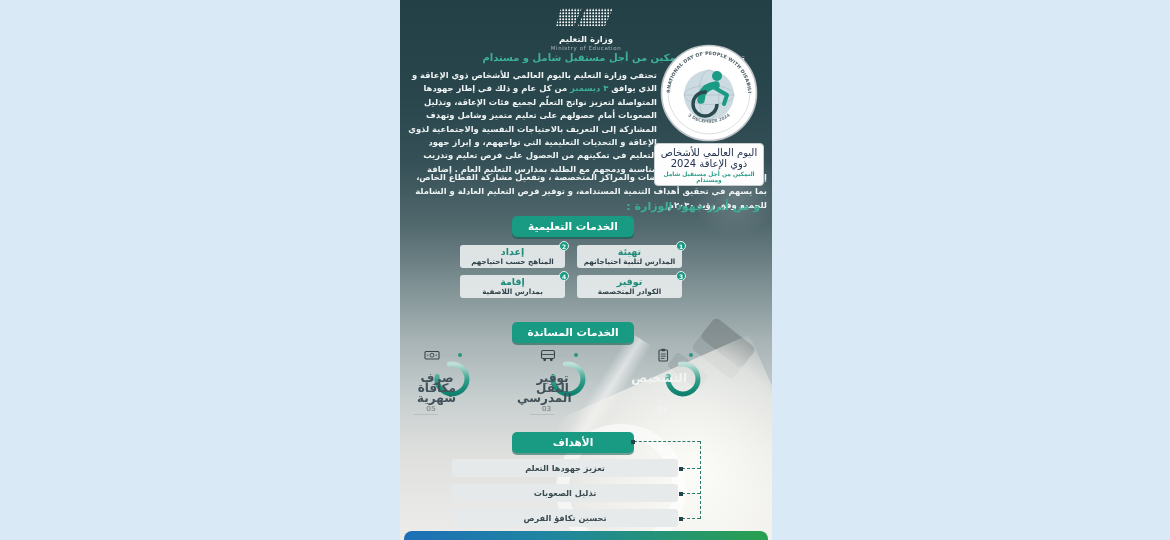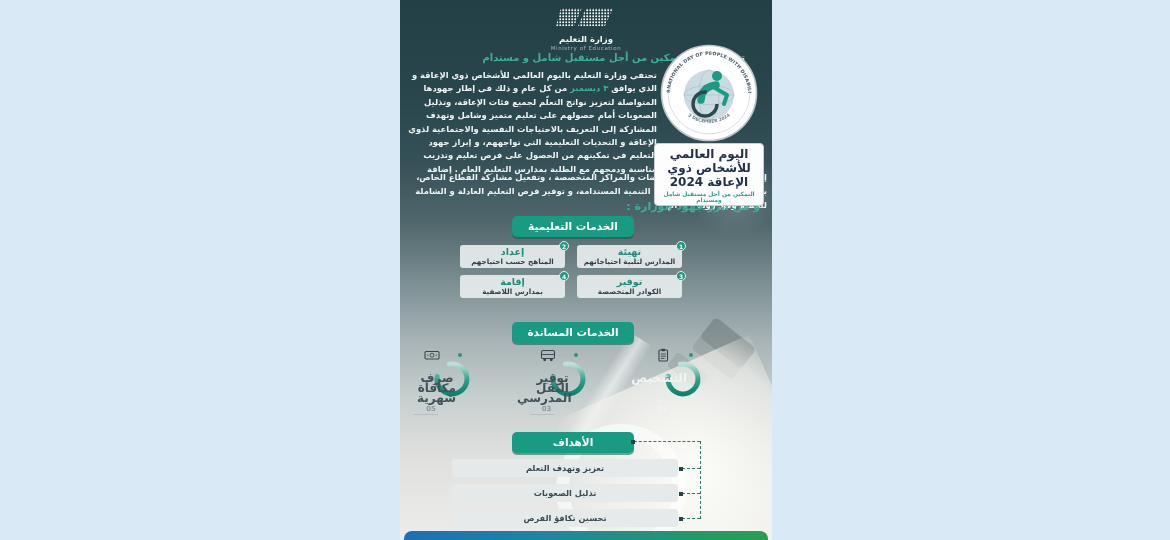--- a/index.html
+++ b/index.html
@@ -43,21 +43,21 @@
   .para1 .hl { color:#3db09a; }
   .para2 { position:absolute; top:171px; left:5px; width:362px; direction:rtl; text-align:right;
     font-size:8.4px; line-height:13.8px; color:#eef3f3; font-weight:bold; }
   .para3 { position:absolute; top:200px; right:12px; direction:rtl; font-size:11px; font-weight:bold; color:#3db09a; }
 
   
   .badge { position:absolute; top:44px; right:8px; width:110px; text-align:center; }
   .badge svg { display:block; margin:0 auto; }
   .badge-caption { margin-top:1px; background:#fdfdfd; border:1px solid #c9ced0; border-radius:4px;
     padding:3px 2px 2px; direction:rtl; }
-  .badge-caption .l1 { font-size:12px; font-weight:bold; color:#22304e; }
+  .badge-caption .l1 { font-size:10px; font-weight:normal; color:#22304e; }
   .badge-caption .l2 { font-size:5.9px; font-weight:bold; color:#2f9e8a; margin-top:1.5px; }
 
   
   .pill { position:absolute; left:112px; width:122px; height:21px; line-height:21px; text-align:center;
     background:#189a83; color:#fff; font-weight:bold; font-size:10.5px; border-radius:5px;
     box-shadow:0 2px 0 rgba(10,90,74,.55); direction:rtl; }
   .pill.edu { top:216px; } .pill.sup { top:322px; } .pill.goal { top:432px; }
 
   
   .edu-grid { position:absolute; top:245px; left:58px; width:224px; direction:rtl;
@@ -257,21 +257,21 @@
           <svg class="arc" width="40" height="40" viewBox="0 0 40 40">
             <path d="M17.4 5.2 A15 15 0 1 1 5.2 17.4" fill="none" stroke="url(#arcg)" stroke-width="5" stroke-linecap="round"></path>
           </svg>
           <div class="lbl">صرف مكافأة شهرية</div>
           <div class="n">05</div>
         </div>
 
       </div>
 
       <div class="pill goal">الأهداف</div>
-      <div class="goal-bar g1">تعزيز وتهدف التعلم</div>
+      <div class="goal-bar g1">تعزيز جهودها التعلم</div>
       <div class="goal-bar g2">تذليل الصعوبات</div>
       <div class="goal-bar g3">تحسين تكافؤ الفرص</div>
       <div class="gline-v"></div>
       <div class="gstub gs-h"></div>
       <div class="gstub gs-1"></div>
       <div class="gstub gs-2"></div>
       <div class="gstub gs-3"></div>
 
       <div class="bottom-bar"></div>
 

